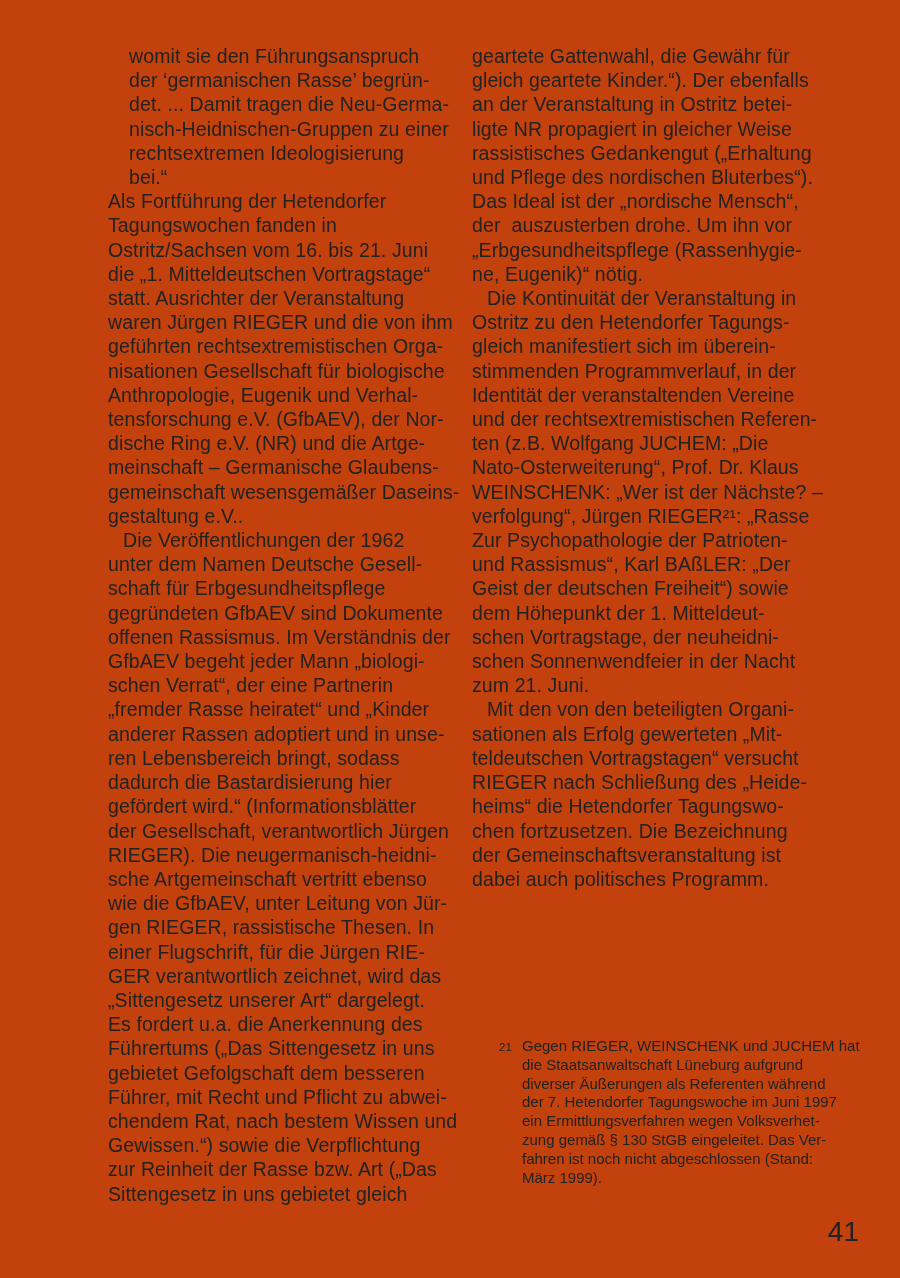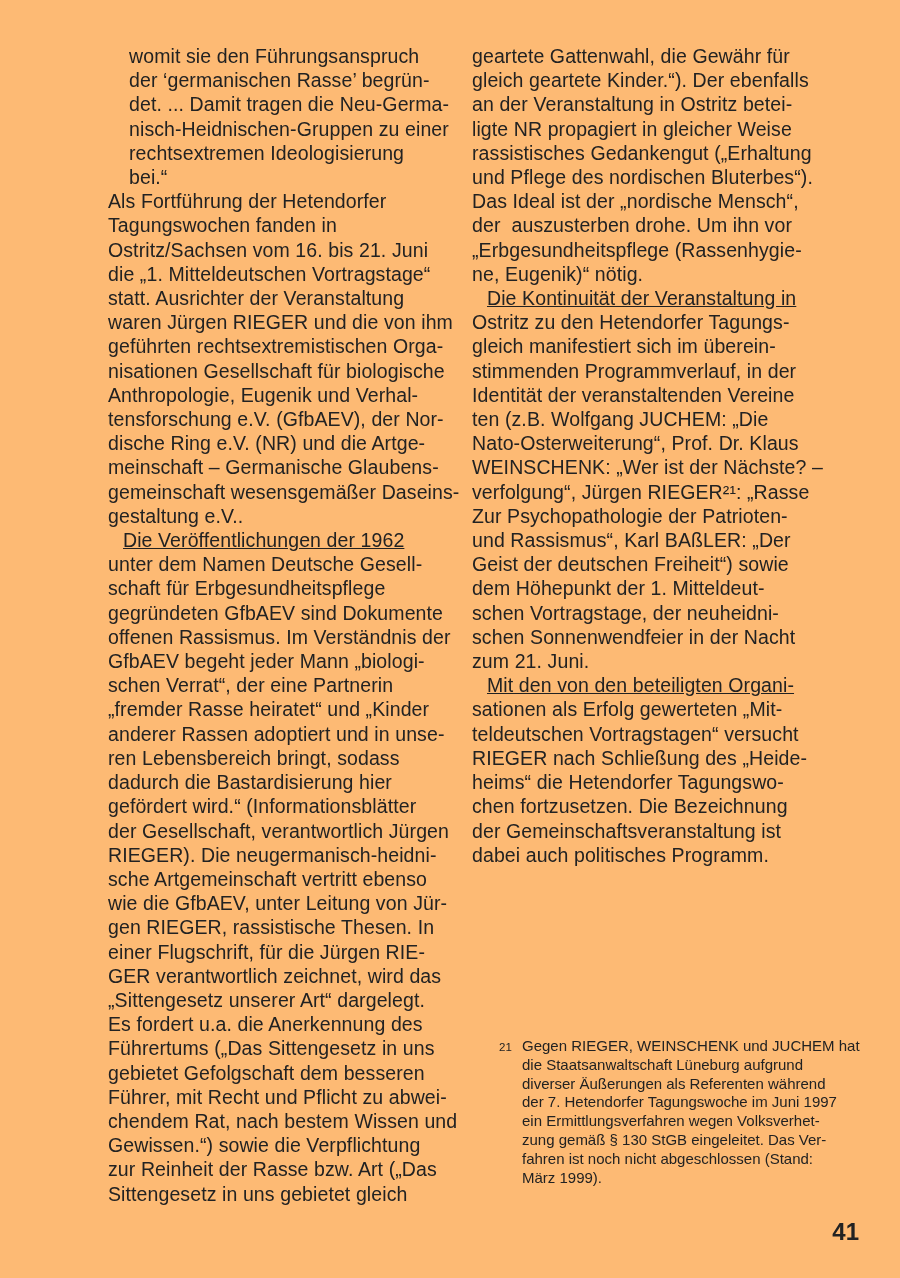--- a/index.html
+++ b/index.html
@@ -1,37 +1,37 @@
 <!DOCTYPE html>
 <html><head>
 <meta charset="utf-8">
 <style>
   html, body { margin: 0; padding: 0; background: #e8e8e8; }
   .page {
     position: relative;
     width: 900px;
     height: 1278px;
-    background: #fdba74;
+    background: #c2410c;
     font-family: "Liberation Sans", sans-serif;
     color: #222222;
     overflow: hidden;
     margin: 0 auto;
   }
   .column {
     position: absolute;
     top: 44px;
     font-size: 19.5px;
     line-height: 24.2px;
     letter-spacing: 0.1px;
   }
   .column-left  { left: 108px; width: 386px; }
   .column-right { left: 472px; width: 382px; }
   .line { white-space: pre; }
   .blockquote { padding-left: 21px; }
-  .para.indent .line:first-child { padding-left: 15px; text-decoration: underline; }
+  .para.indent .line:first-child { padding-left: 15px; }
   .footnote {
     position: absolute;
     left: 499px;
     top: 1037px;
     width: 380px;
     font-size: 15px;
     line-height: 18.8px;
     display: flex;
     align-items: flex-start;
   }
@@ -39,23 +39,22 @@
     flex: 0 0 23px;
     width: 23px;
     font-size: 11.5px;
     padding-top: 1px;
   }
   .fn-lines { flex: 1; }
   .page-number {
     position: absolute;
     top: 1218px;
     right: 41px;
-    font-size: 24px;
+    font-size: 28px;
     line-height: 28px;
-    font-weight: bold;
   }
 </style>
 </head>
 <body>
 
 <div class="page">
 
   <div class="column column-left">
     <div class="blockquote">
         <div class="line">womit sie den Führungsanspruch</div>
@@ -128,20 +127,21 @@
           <div class="line">der  auszusterben drohe. Um ihn vor</div>
           <div class="line">„Erbgesundheitspflege (Rassenhygie-</div>
           <div class="line">ne, Eugenik)“ nötig.</div>
         </div>
         <div class="para indent">
           <div class="line">Die Kontinuität der Veranstaltung in</div>
           <div class="line">Ostritz zu den Hetendorfer Tagungs-</div>
           <div class="line">gleich manifestiert sich im überein-</div>
           <div class="line">stimmenden Programmverlauf, in der</div>
           <div class="line">Identität der veranstaltenden Vereine</div>
+          <div class="line">und der rechtsextremistischen Referen-</div>
           <div class="line">ten (z.B. Wolfgang JUCHEM: „Die</div>
           <div class="line">Nato-Osterweiterung“, Prof. Dr. Klaus</div>
           <div class="line">WEINSCHENK: „Wer ist der Nächste? –</div>
           <div class="line">verfolgung“, Jürgen RIEGER²¹: „Rasse</div>
           <div class="line">Zur Psychopathologie der Patrioten-</div>
           <div class="line">und Rassismus“, Karl BAßLER: „Der</div>
           <div class="line">Geist der deutschen Freiheit“) sowie</div>
           <div class="line">dem Höhepunkt der 1. Mitteldeut-</div>
           <div class="line">schen Vortragstage, der neuheidni-</div>
           <div class="line">schen Sonnenwendfeier in der Nacht</div>

